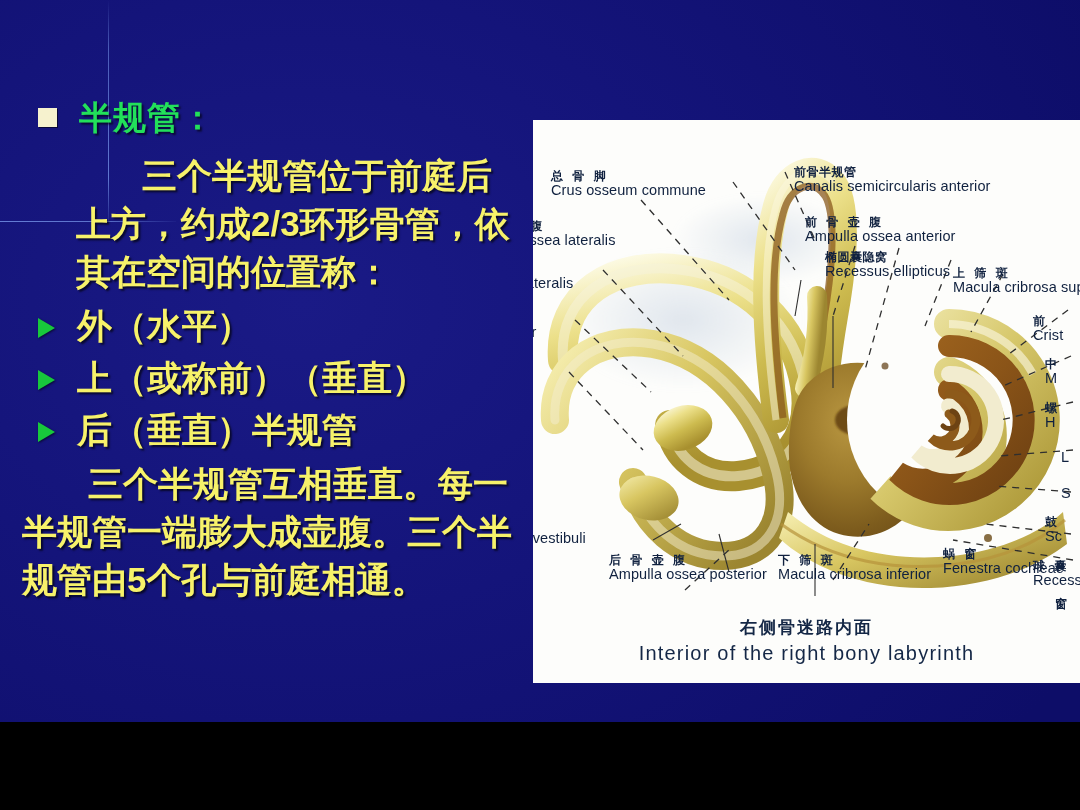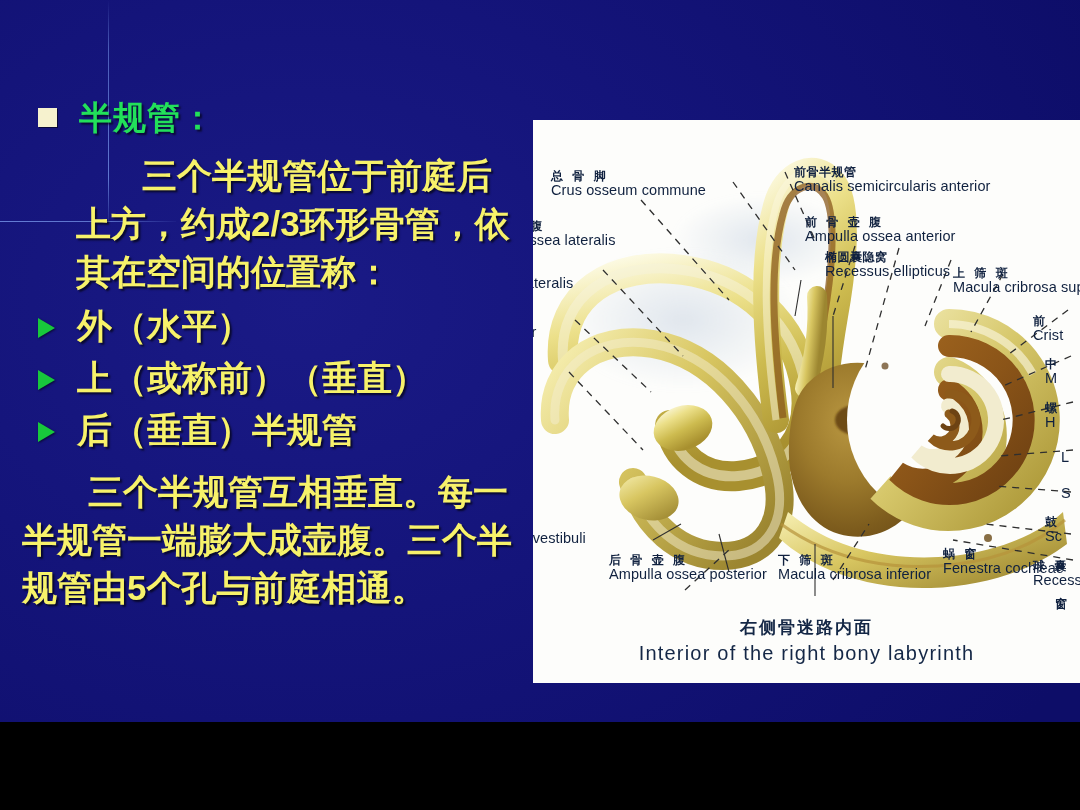--- a/index.html
+++ b/index.html
@@ -78,21 +78,21 @@
     font-size: 35px;
     line-height: 48px;
     font-weight: 700;
     color: #f7f26a;
     letter-spacing: 0px;
     text-shadow: 2px 2px 2px rgba(0,0,0,0.65);
   }
   .para .indent { display: inline-block; width: 66px; }
 
   .para-1 { margin-top: 8px; }
-  .para-2 { margin-top: 10px; padding-left: 22px; }
+  .para-2 { margin-top: 2px; padding-left: 22px; }
 
   .arrow-list { margin: 6px 0 0 0; padding: 0; list-style: none; }
   .arrow-item {
     position: relative;
     display: flex;
     align-items: flex-start;
     padding-left: 38px;
     height: 52px;
   }
   .tri-bullet {

